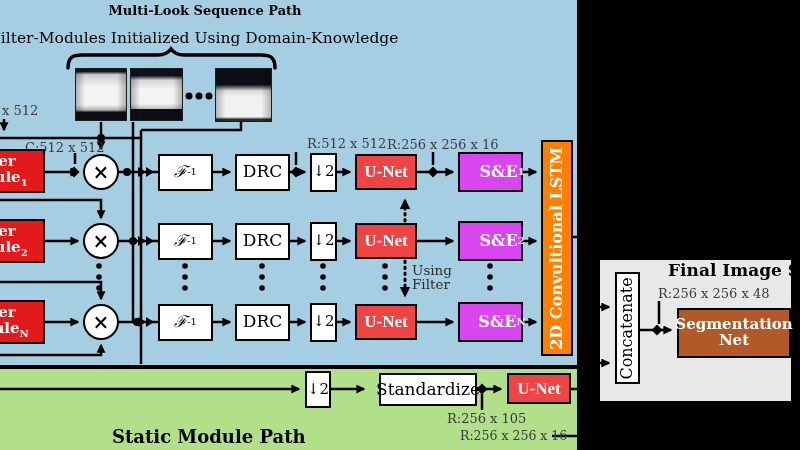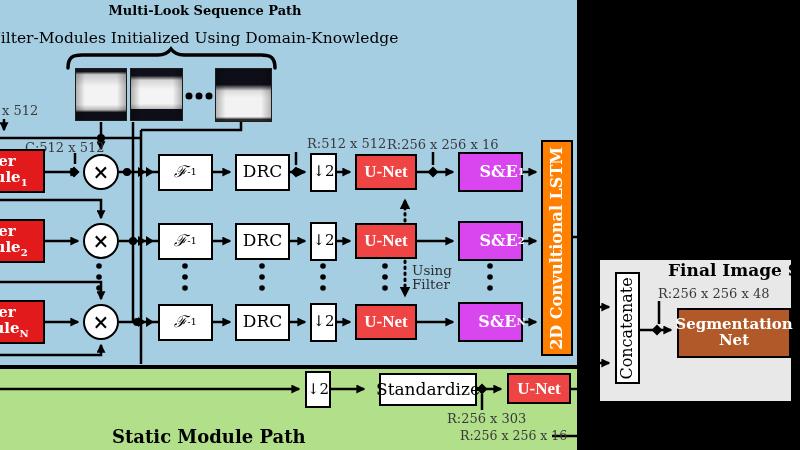--- a/index.html
+++ b/index.html
@@ -225,21 +225,21 @@
   <div>Filter</div>
 </div>
 
 <div class="box orangebox" style="left:541px;top:140px;width:32px;height:216px;">
   <span class="rot" style="font-size:16px;">2D Convultional LSTM</span>
 </div>
 
 <div class="box" style="left:305px;top:371px;width:26px;height:37px;font-size:15px;">↓2</div>
 <div class="box" style="left:370px;top:373px;width:98px;height:33px;font-size:17px;margin-left:9px;">Standardize</div>
 <div class="box bluebox" style="left:507px;top:373px;width:64px;height:31px;">U-Net</div>
-<div class="lbl" style="left:447px;top:411px;">R:256 x 303</div>
+<div class="lbl" style="left:447px;top:411px;">R:256 x 105</div>
 <div class="lbl" style="left:460px;top:428px;font-size:12.5px;">R:256 x 256 x 16</div>
 <div class="title" style="left:112px;top:426px;width:180px;text-align:center;font-size:18px;">Static Module Path</div>
 
 <div class="title" style="left:668px;top:260px;font-size:17px;">Final Image Seg</div>
 <div class="box" style="left:615px;top:272px;width:25px;height:112px;">
   <span class="rot" style="font-size:16px;">Concatenate</span>
 </div>
 <div class="lbl" style="left:658px;top:286px;text-align:center;">R:256 x 256 x 48</div>
 <div class="box brownbox" style="left:677px;top:308px;width:114px;height:50px;">
   <div><span>Segmentation</span><br>

